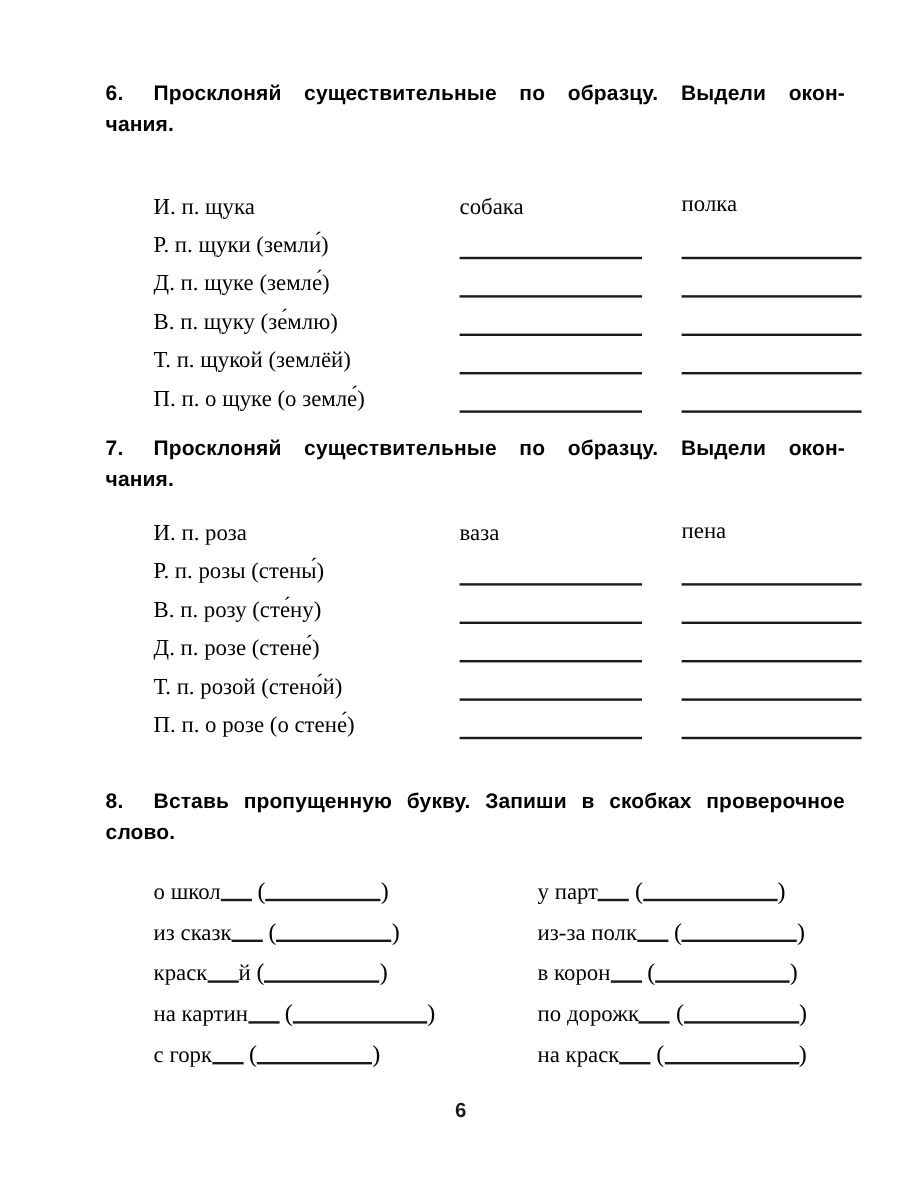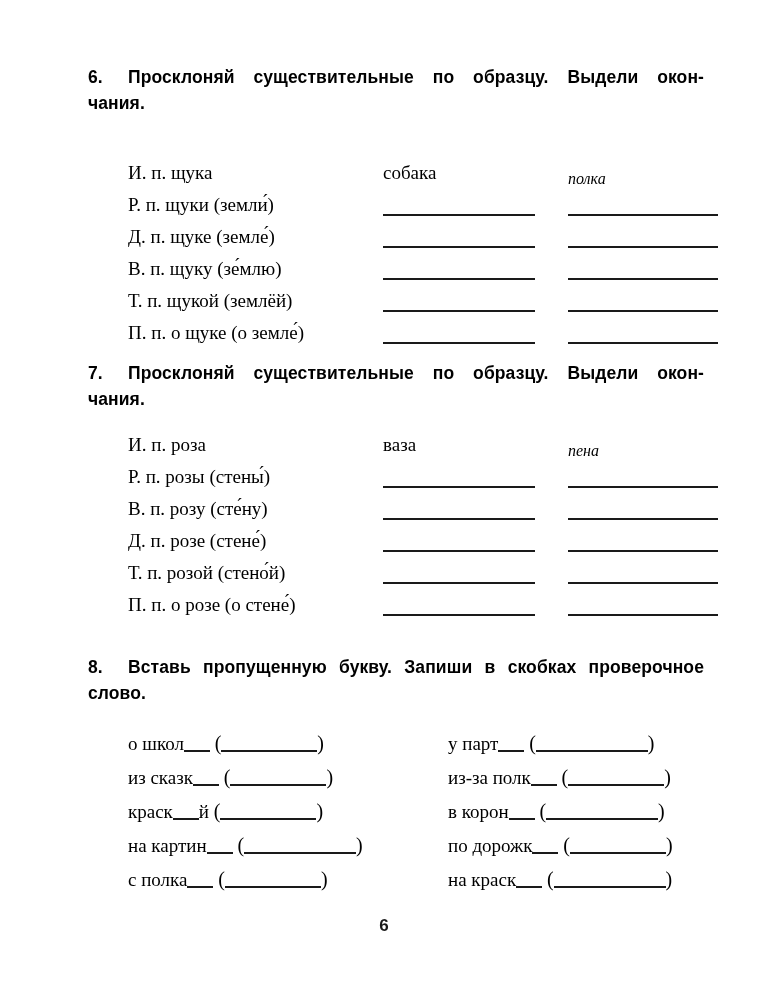--- a/index.html
+++ b/index.html
@@ -81,24 +81,23 @@
   .decl-c2 {
     position: absolute;
     left: 255px;
     top: 2px;
     white-space: nowrap;
     font-size: 19px;
   }
   .decl-c3 {
     position: absolute;
     left: 440px;
-    top: 10px;
-    white-space: nowrap;
-    font-size: 16px;
-    font-style: italic;
+    top: 0;
+    white-space: nowrap;
+    font-size: 19px;
   }
   .rule {
     position: absolute;
     height: 0;
     border-top: 2px solid #1a1a1a;
     top: 22px;
   }
   .rule-c2 { left: 255px; width: 152px; }
   .rule-c3 { left: 440px; width: 150px; }
 
@@ -286,21 +285,21 @@
         <span class="paren">(</span><span class="blk blk-xl"></span><span class="paren">)</span>
       </span>
       <span class="fill-right">
         <span>по дорожк</span><span class="blk blk-s"></span>
         <span class="paren">(</span><span class="blk blk-l"></span><span class="paren">)</span>
       </span>
     </div>
 
     <div class="fill-row">
       <span class="fill-left">
-        <span>с полка</span><span class="blk blk-s"></span>
+        <span>с горк</span><span class="blk blk-s"></span>
         <span class="paren">(</span><span class="blk blk-l"></span><span class="paren">)</span>
       </span>
       <span class="fill-right">
         <span>на краск</span><span class="blk blk-s"></span>
         <span class="paren">(</span><span class="blk blk-xl"></span><span class="paren">)</span>
       </span>
     </div>
 
   </div>
 

